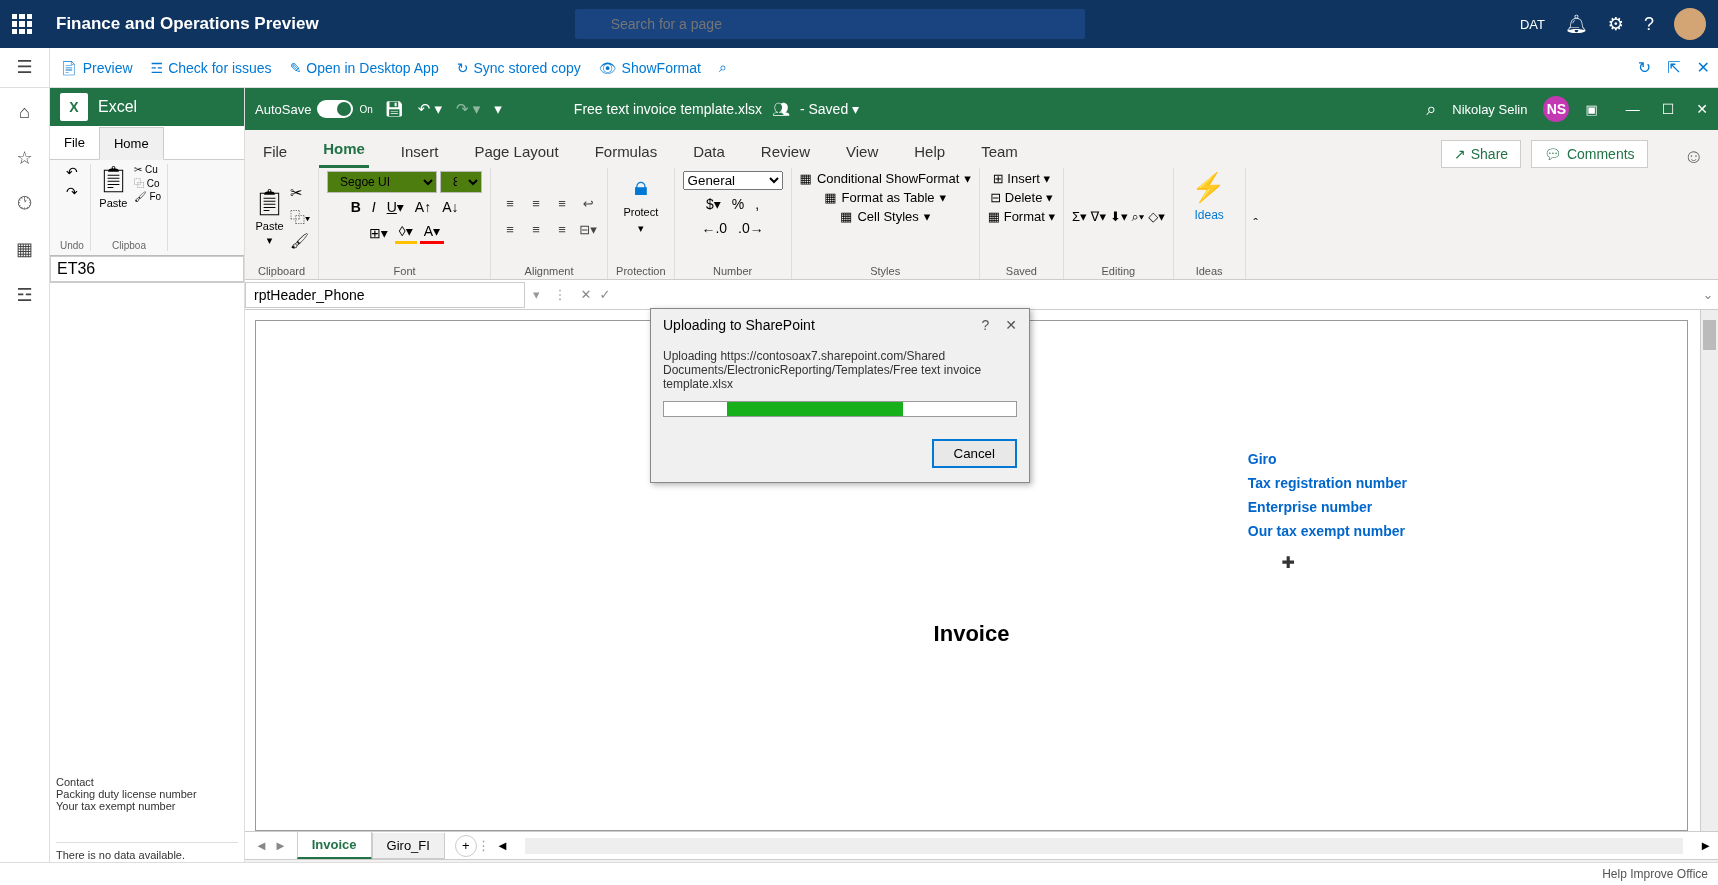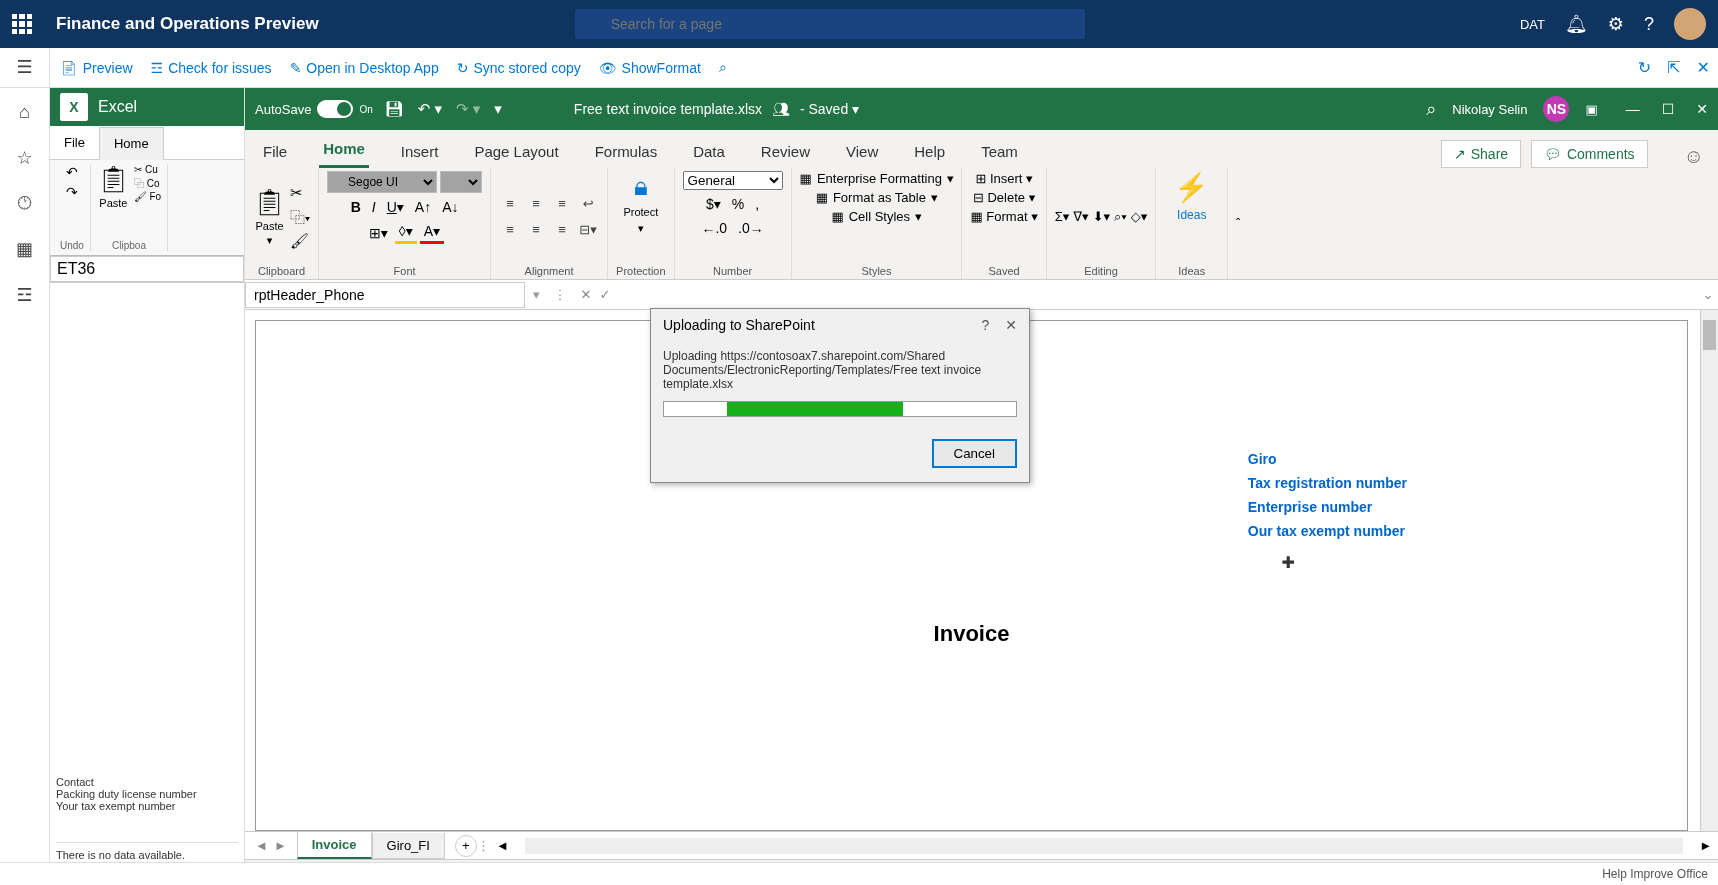--- a/index.html
+++ b/index.html
@@ -69,21 +69,21 @@
     .smiley { font-size: 20px; color: #666; margin-left: 8px; }
     
     .ribbon { height: 112px; background: #f3f2f1; border-bottom: 1px solid #ccc; display: flex; }
     .ribbon .rgroup { border-right: 1px solid #ddd; padding: 3px 8px 2px; display: flex; flex-direction: column; justify-content: space-between; }
     .ribbon .rgroup-label { font-size: 11px; color: #555; text-align: center; padding-top: 3px; }
     .ribbon .rgroup-content { flex: 1; display: flex; align-items: center; gap: 4px; }
     .paste-big { display: flex; flex-direction: column; align-items: center; font-size: 11px; gap: 2px; }
     .paste-big .clip-ico { font-size: 26px; }
     .font-controls { display: flex; flex-direction: column; gap: 4px; }
     .font-row { display: flex; gap: 3px; align-items: center; }
-    .font-row select, .font-row input { border: 1px solid #bbb; padding: 2px 16px; font-size: 12px; background: #a3a3a3; }
+    .font-row select, .font-row input { border: 1px solid #bbb; padding: 2px 8px; font-size: 12px; background: #4d7c0f; }
     .font-btn { border: none; background: none; padding: 2px 4px; font-size: 14px; cursor: pointer; }
     .align-grid { display: grid; grid-template: repeat(2,1fr)/repeat(4,1fr); gap: 4px; }
     .align-grid .abtn { width: 22px; height: 22px; border: none; background: none; font-size: 13px; cursor: pointer; color: #444; }
     .protect-big { display: flex; flex-direction: column; align-items: center; font-size: 11px; }
     .protect-big .ico { font-size: 26px; color: #0078d4; }
     .num-controls { display: flex; flex-direction: column; gap: 4px; }
     .styles-list { display: flex; flex-direction: column; gap: 3px; font-size: 13px; }
     .styles-list .sitem { display: flex; align-items: center; gap: 5px; cursor: pointer; }
     .cells-list { display: flex; flex-direction: column; gap: 3px; font-size: 13px; }
     .editing-grid { display: grid; grid-template: repeat(3,1fr)/repeat(2,auto); gap: 4px; font-size: 13px; }
@@ -353,21 +353,21 @@
           </div>
           <div class="font-row">
             <button class="font-btn">←.0</button>
             <button class="font-btn">.0→</button>
           </div>
         </div>
         <div class="rgroup-label">Number</div>
       </div>
       <div class="rgroup">
         <div class="rgroup-content styles-list">
-          <div class="sitem">▦ <span>Enterprise Formatting</span> ▾</div>
+          <div class="sitem">▦ <span>Conditional ShowFormat</span> ▾</div>
           <div class="sitem">▦ <span>Format as Table</span> ▾</div>
           <div class="sitem">▦ <span>Cell Styles</span> ▾</div>
         </div>
         <div class="rgroup-label">Styles</div>
       </div>
       <div class="rgroup">
         <div class="rgroup-content cells-list">
           <div class="sitem">⊞ <span>Insert</span> ▾</div>
           <div class="sitem">⊟ <span>Delete</span> ▾</div>
           <div class="sitem">▦ <span>Format</span> ▾</div>

